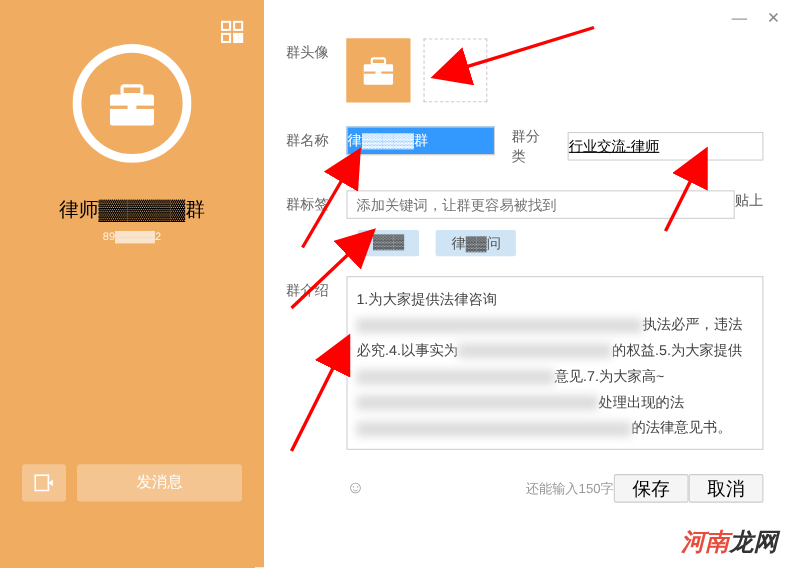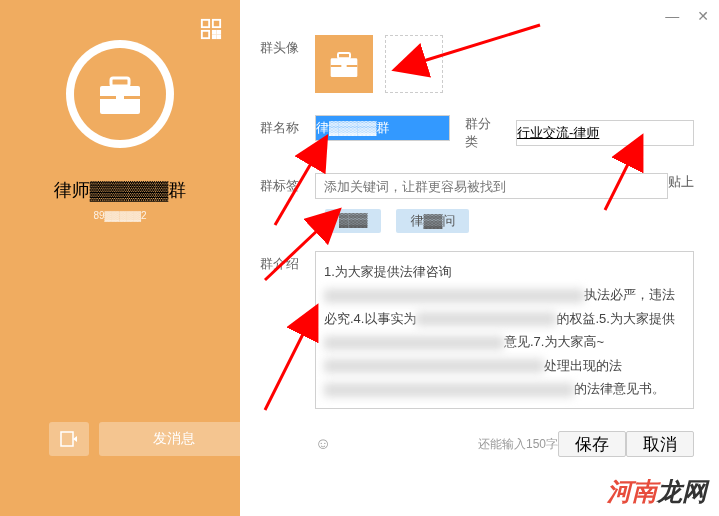--- a/index.html
+++ b/index.html
@@ -75,21 +75,20 @@
     }
     .bottom-actions {
       position: absolute;
       bottom: 60px;
       left: 0;
       width: 100%;
       display: flex;
       justify-content: center;
       gap: 10px;
       padding: 0 20px;
-      margin-left: 29px;
     }
     .share-btn {
       width: 40px;
       height: 34px;
       background: rgba(255,255,255,0.3);
       border: none;
       border-radius: 3px;
       display: flex;
       align-items: center;
       justify-content: center;
@@ -240,21 +239,21 @@
       height: 26px;
       padding: 0 16px;
       font-size: 17px;
       cursor: pointer;
       border-radius: 2px;
     }
     .watermark {
       position: absolute;
       bottom: 8px;
       right: 12px;
-      font-size: 25px;
+      font-size: 22px;
       font-weight: bold;
       font-style: italic;
     }
     .watermark .red { color: #e74c3c; }
     .watermark .black { color: #333; }
     .arrow {
       position: absolute;
       pointer-events: none;
     }
   </style>

